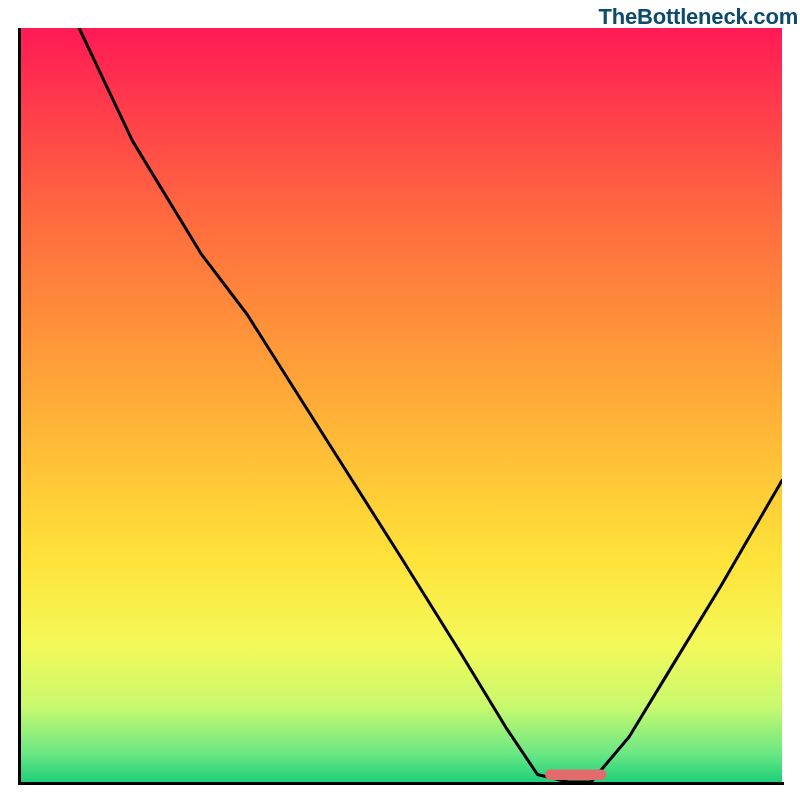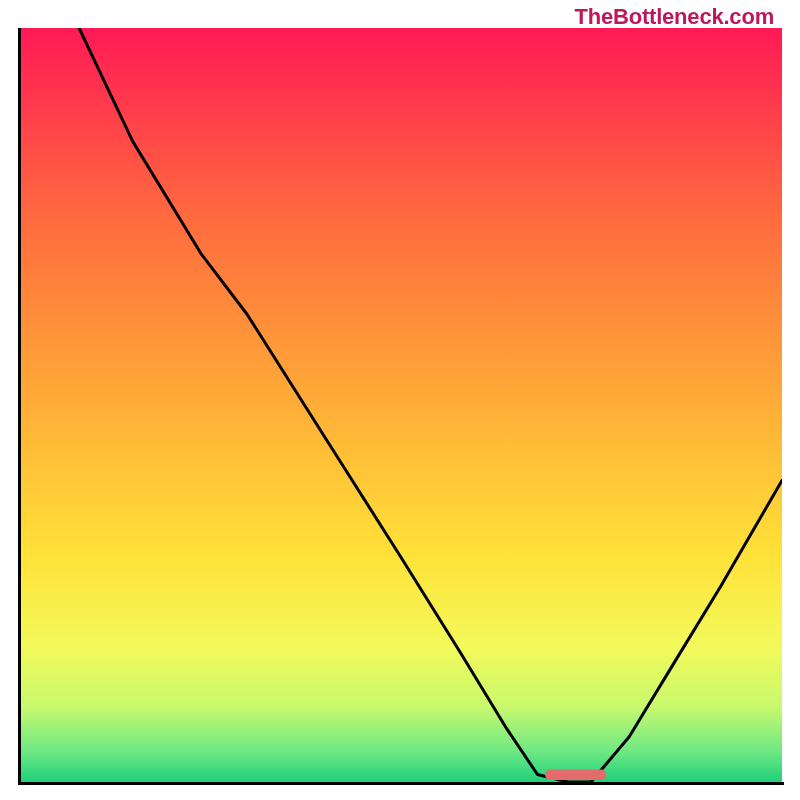--- a/index.html
+++ b/index.html
@@ -13,24 +13,24 @@
   .frame {
     position: relative;
     width: 800px;
     height: 800px;
     background: #ffffff;
     overflow: hidden;
   }
   .watermark {
     position: absolute;
     top: 4px;
-    right: 26px;
+    right: 2px;
     font-size: 22px;
     font-weight: 600;
-    color: #be185d;
+    color: #0c4a6e;
     letter-spacing: -0.2px;
     z-index: 10;
   }
   .plot-wrap {
     position: absolute;
     left: 18px;
     top: 28px;
     width: 764px;
     height: 754px;
     border-top: none;

